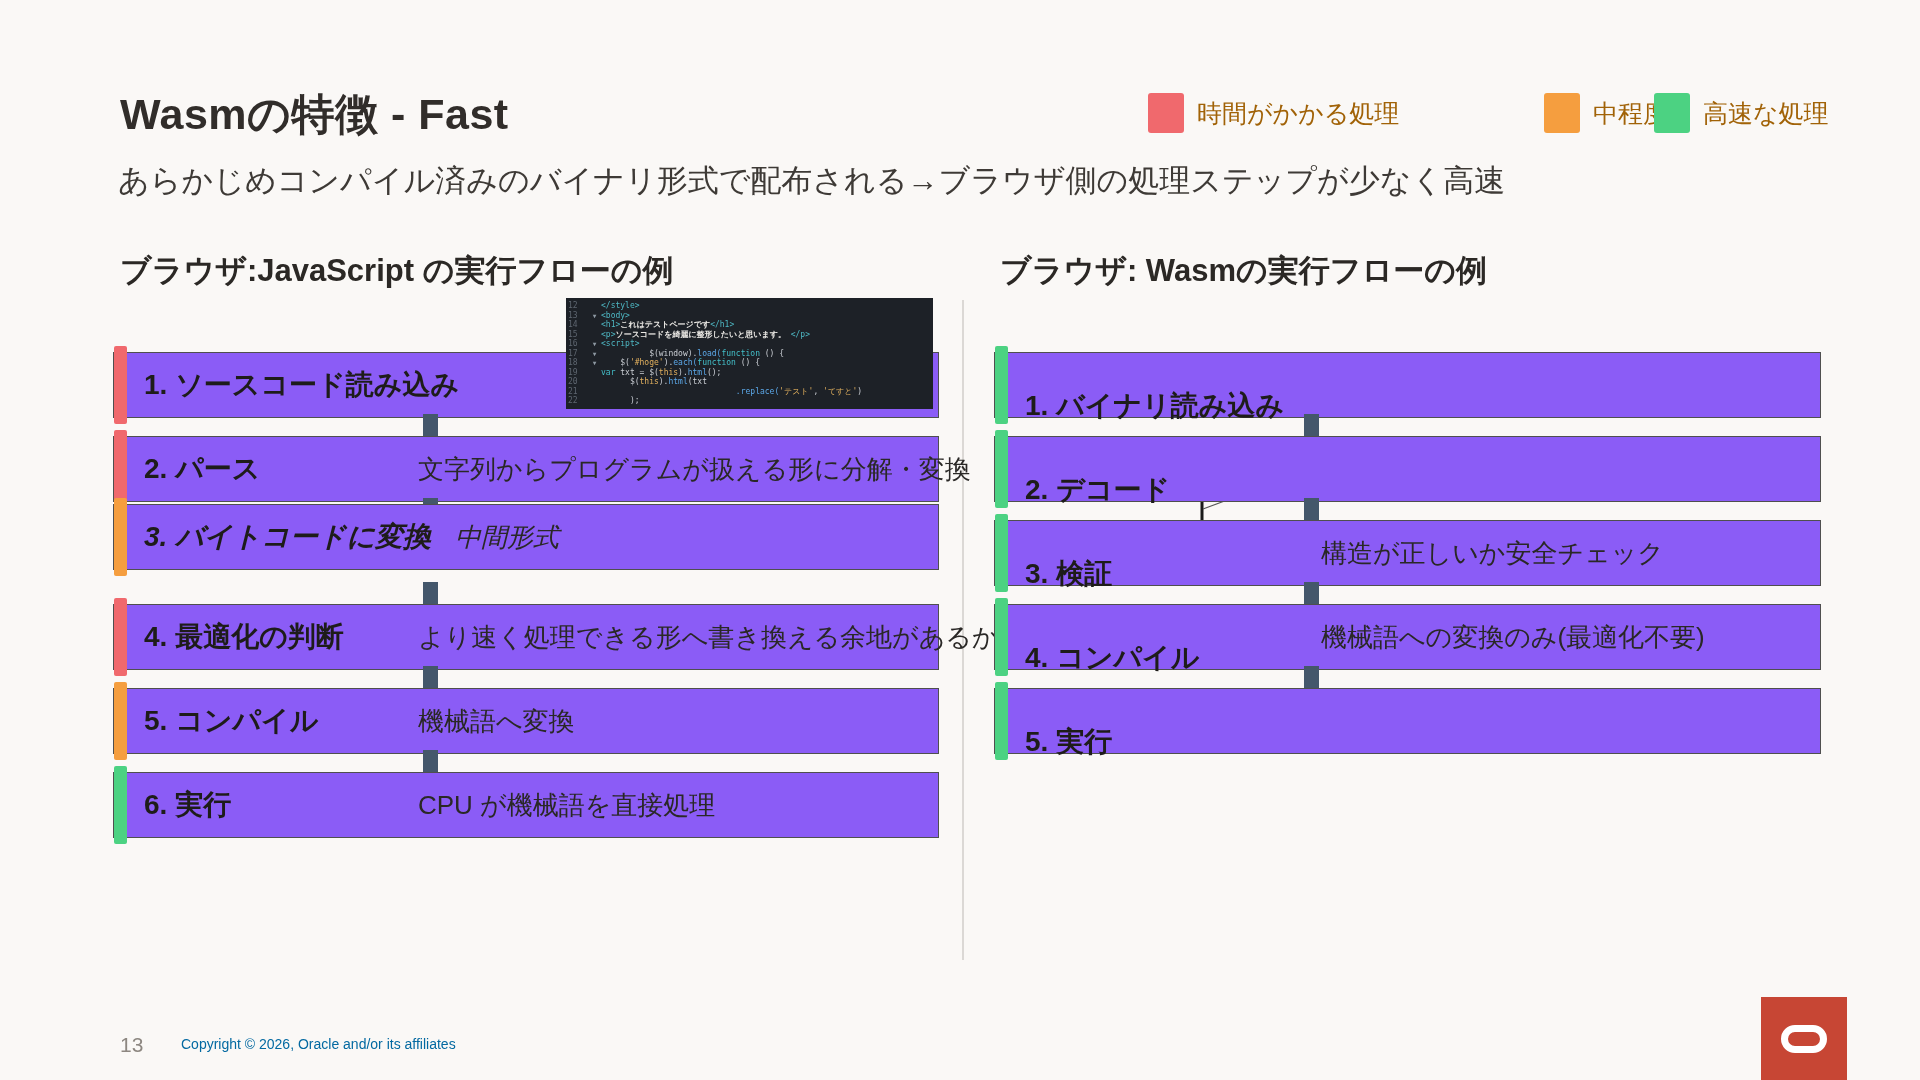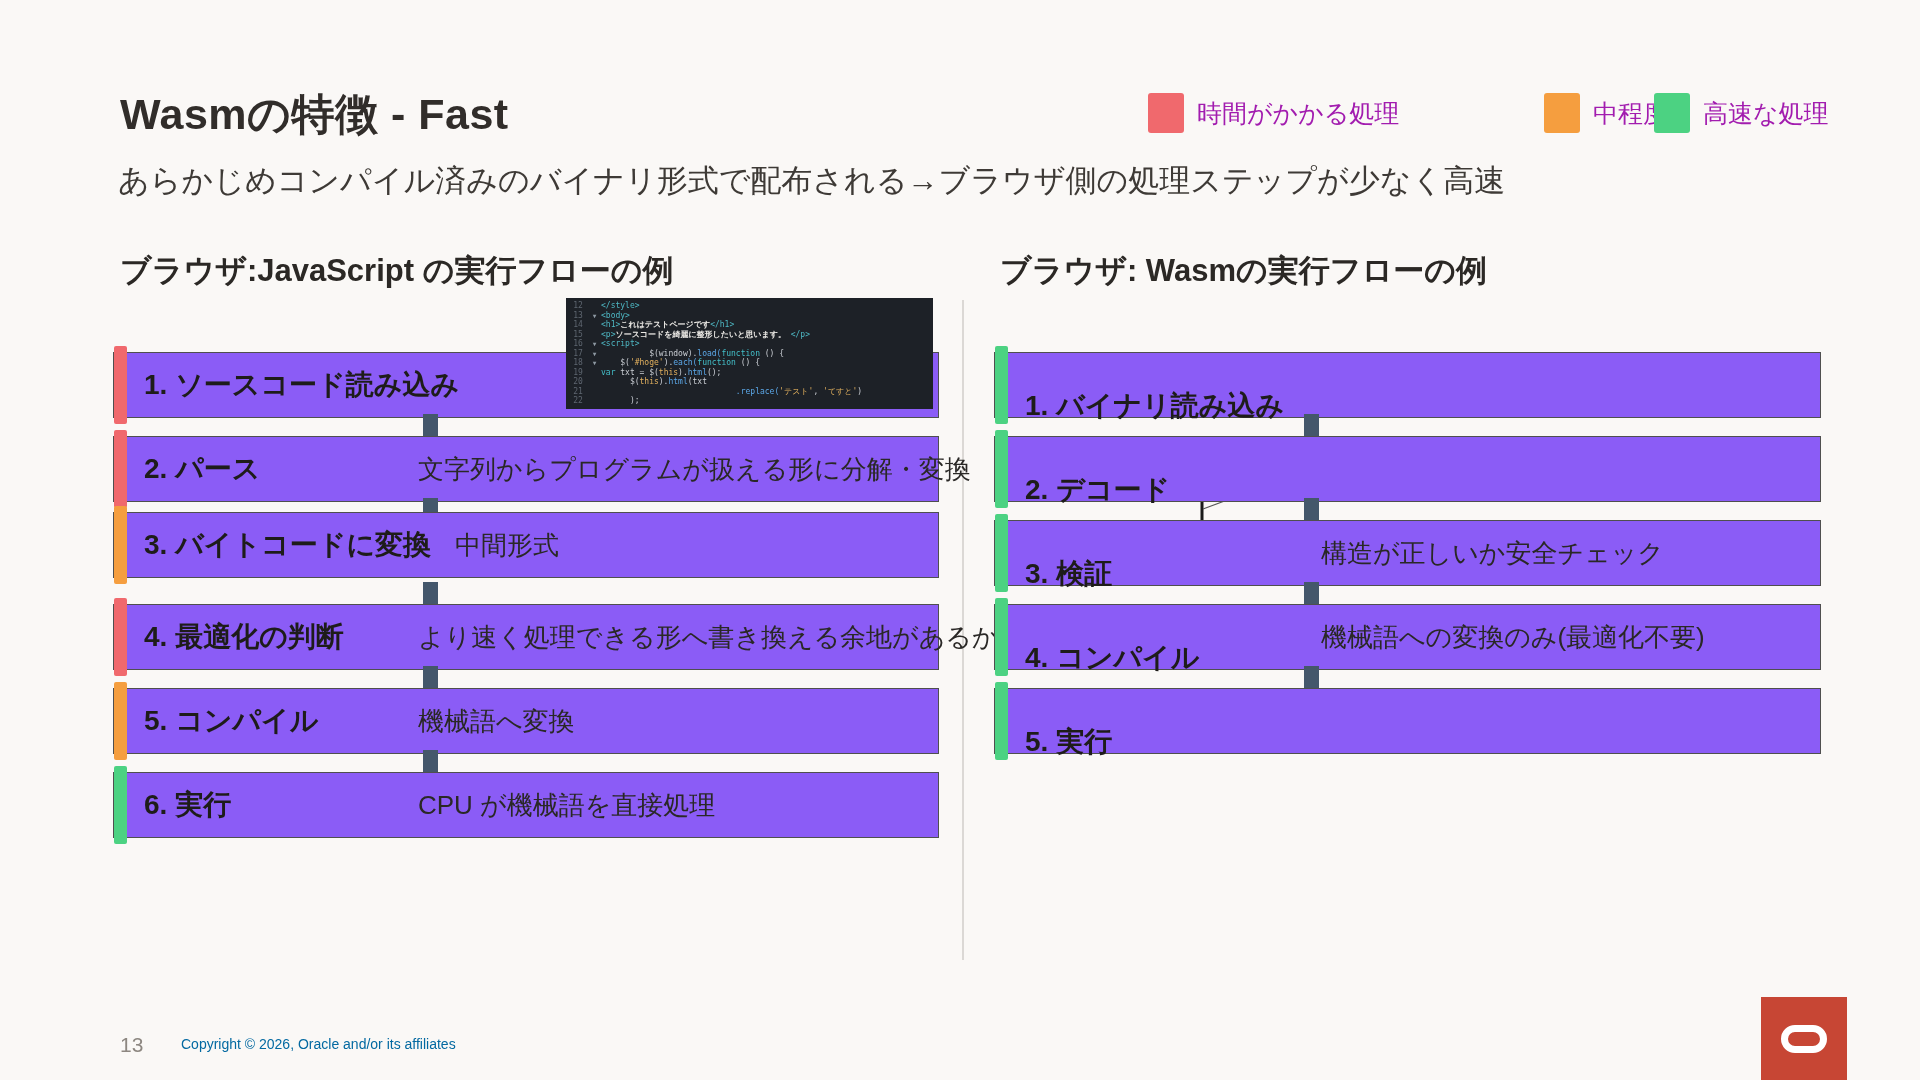--- a/index.html
+++ b/index.html
@@ -6,21 +6,21 @@
   .slide {
     position:relative; width:1920px; height:1080px;
     background:#FAF8F6; overflow:hidden;
     font-family:"Liberation Sans", sans-serif; color:#262220;
   }
   .page-title { position:absolute; left:120px; top:86px; font-size:43px; font-weight:bold; color:#312D2A; letter-spacing:0.5px; }
   .page-subtitle { position:absolute; left:118px; top:160px; font-size:31px; color:#3E3A36; white-space:nowrap; }
 
   .legend-item { position:absolute; top:92px; height:42px; display:flex; align-items:center; gap:13px; }
   .legend-swatch { width:36px; height:40px; border-radius:3px; flex:none; }
-  .legend-label { font-size:25px; color:#a21caf; white-space:nowrap; }
+  .legend-label { font-size:25px; color:#a16207; white-space:nowrap; }
 
   .col-heading { position:absolute; top:250px; font-size:31px; font-weight:bold; color:#2B2825; white-space:nowrap; }
   .divider { position:absolute; left:962px; top:300px; width:2px; height:660px; background:#DBD8D5; }
 
   .flow { position:absolute; top:352px; }
   .step {
     position:absolute; left:0; height:66px; box-sizing:border-box;
     border:1.5px solid #4F4F4F; background:#8b5cf6;
     display:flex; align-items:center; padding-left:30px;
   }
@@ -32,21 +32,21 @@
   .flow-right .step-title { min-width:272px;margin-top:41px; }
   .step-desc { font-size:26px; color:#2A2826; margin-left:24px; white-space:nowrap; }
   .connector { position:absolute; left:310px; width:15px; height:26px; background:#44576B; }
 
   .code-shot {
     position:absolute; left:566px; top:298px; width:367px; height:111px;
     background:#1D2127; z-index:5; box-sizing:border-box; padding:3px 2px;
     font-family:"DejaVu Sans Mono", monospace; font-size:8px; line-height:9.5px;
   }
   .code-line { display:flex; white-space:pre; }
-  .ln { width:20px; text-align:center; color:#5E6670; flex:none; }
+  .ln { width:20px; text-align:left; color:#5E6670; flex:none; }
   .mk { width:13px; text-align:center; color:#8E99A3; flex:none; font-size:6px; }
   .c-tag { color:#4EB8C4; }
   .c-jp  { color:#ECEAE6; font-weight:bold; }
   .c-fn  { color:#5CA8E8; }
   .c-str { color:#E3B15E; }
   .c-kw  { color:#43BFC9; }
   .c-plain { color:#C9CDD3; }
 
   .bracket-svg { position:absolute; left:0; top:0; overflow:visible; pointer-events:none; }
   .annotation-text { position:absolute; left:324px; top:101px; font-size:26px; color:#242220; white-space:nowrap; }
@@ -93,21 +93,21 @@
         <span class="bar" style="background: rgb(240, 105, 109);"></span>
         <span class="step-title">1. ソースコード読み込み</span>
       </div>
       <div class="connector" style="top: 62px;"></div>
       <div class="step" style="top: 84px;">
         <span class="bar" style="background: rgb(240, 105, 109);"></span>
         <span class="step-title">2. パース</span>
         <span class="step-desc">文字列からプログラムが扱える形に分解・変換</span>
       </div>
       <div class="connector" style="top: 146px;"></div>
-      <div class="step" style="top: 160px;">
+      <div class="step" style="top: 152px; font-style: italic;">
         <span class="bar" style="background: rgb(245, 158, 63);"></span>
         <span class="step-title">3. バイトコードに変換</span>
         <span class="step-desc">中間形式</span>
       </div>
       <div class="connector" style="top: 230px;"></div>
       <div class="step" style="top: 252px;">
         <span class="bar" style="background: rgb(240, 105, 109);"></span>
         <span class="step-title">4. 最適化の判断</span>
         <span class="step-desc">より速く処理できる形へ書き換える余地があるか</span>
       </div>

